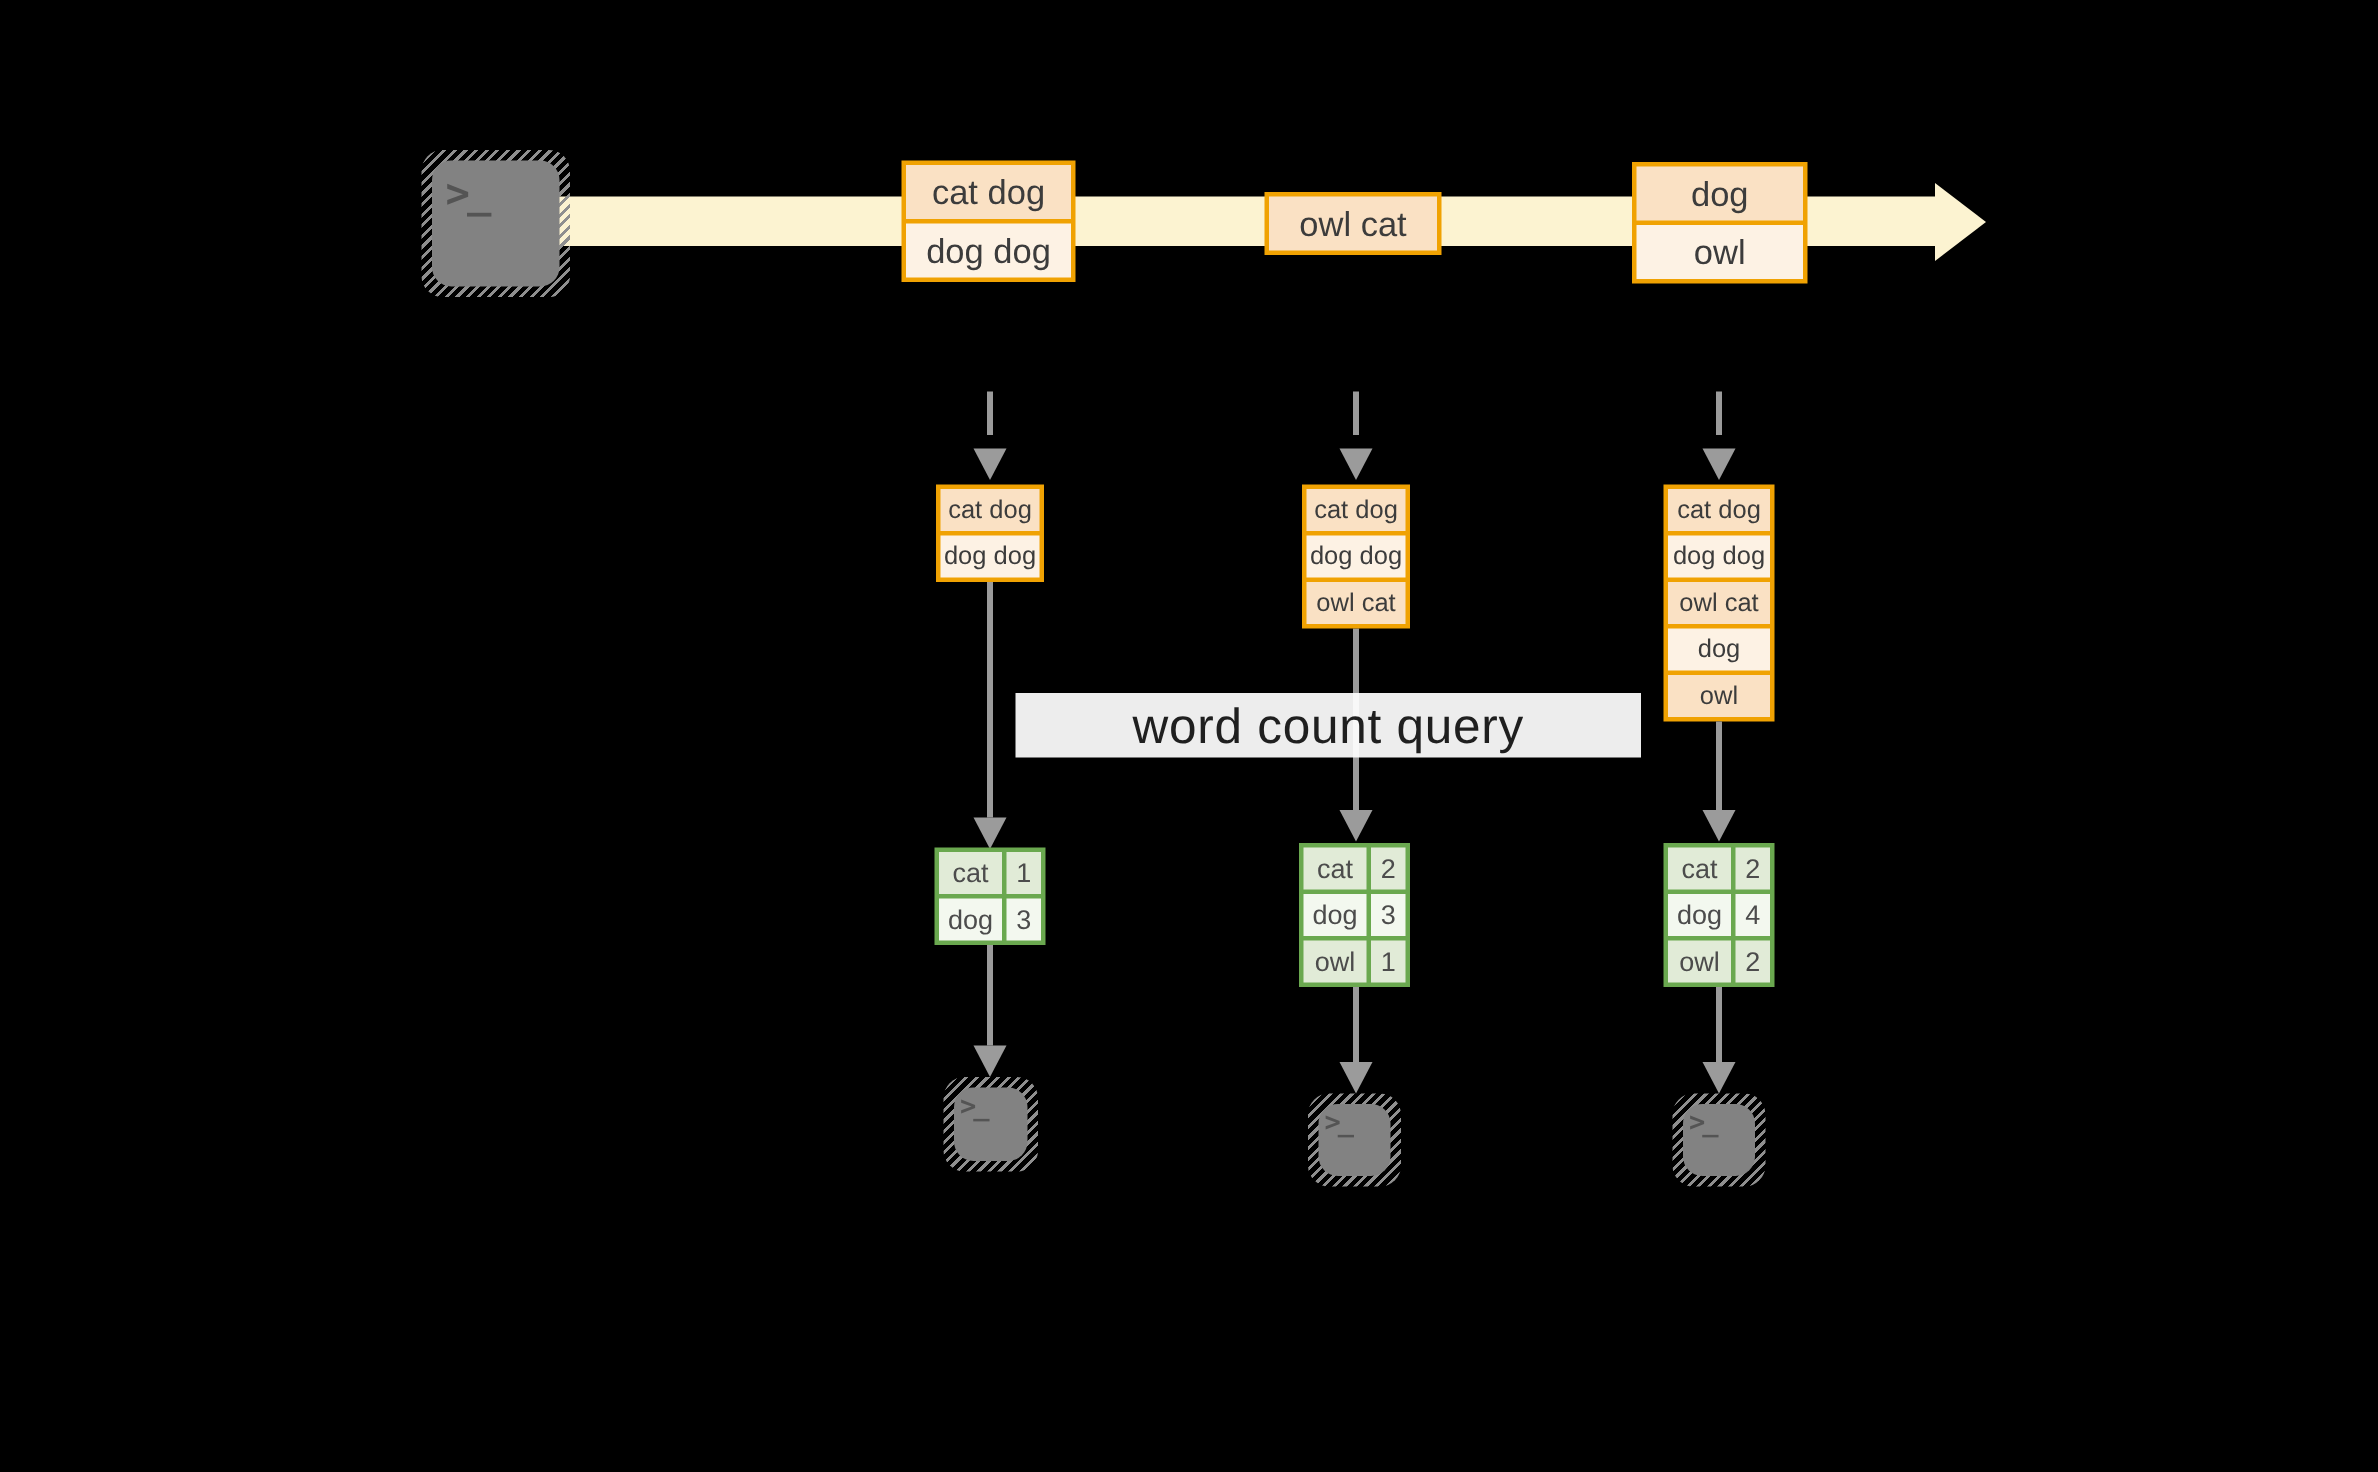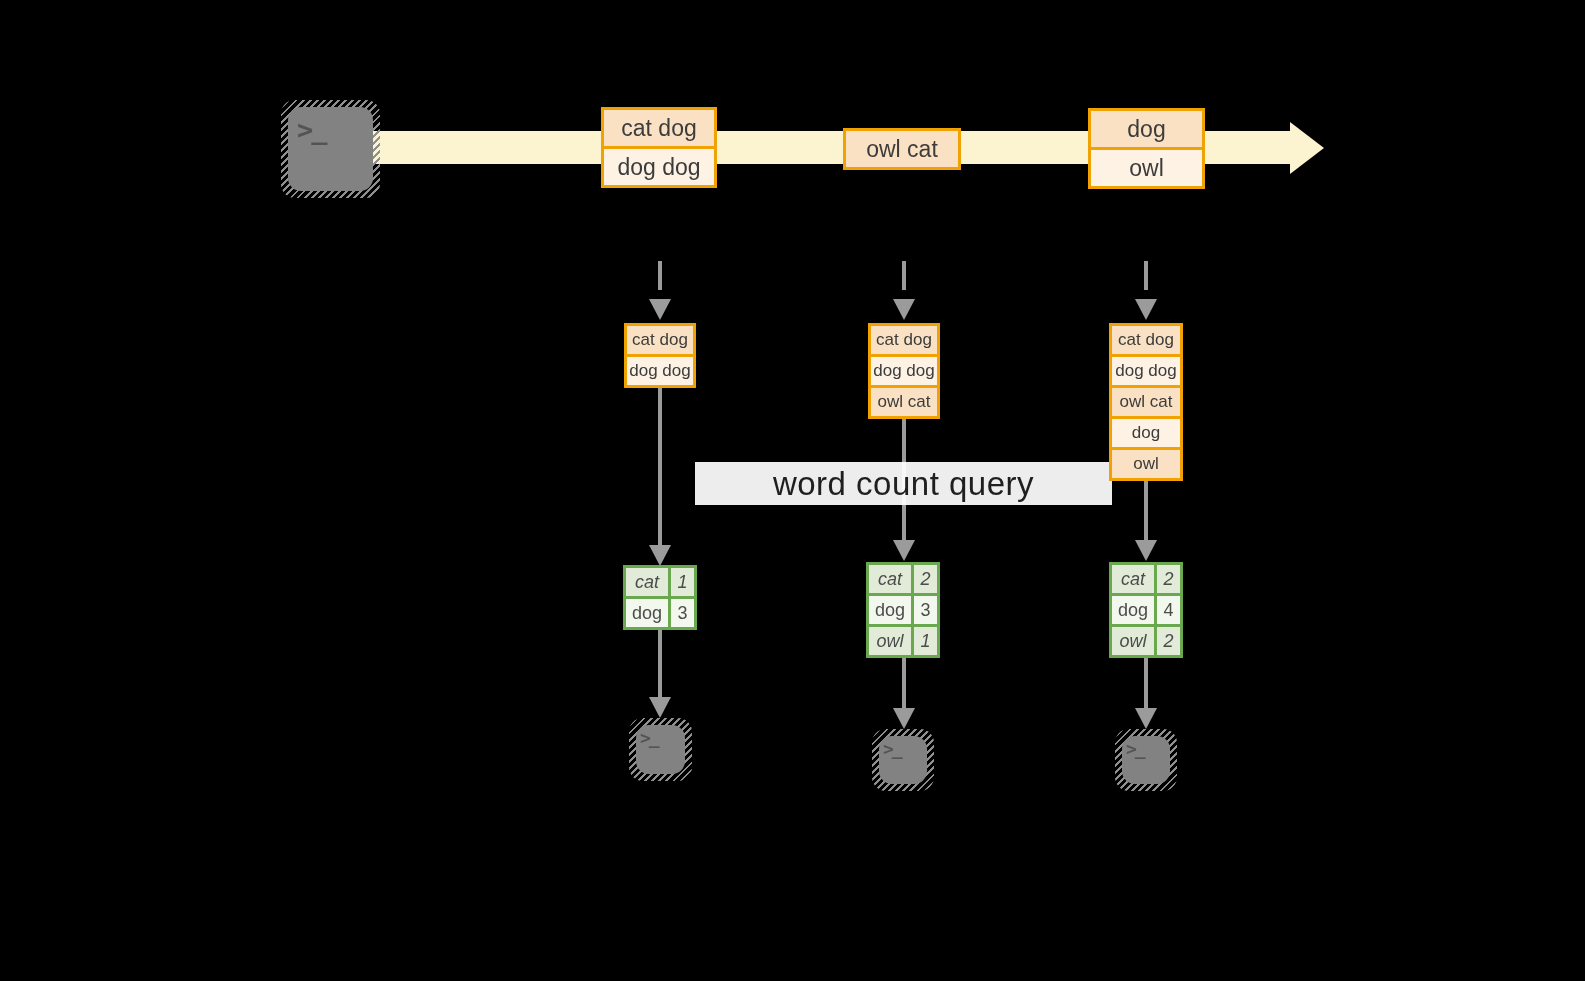--- a/index.html
+++ b/index.html
@@ -29,29 +29,29 @@
   .obox.stack{z-index:4;}
   .obox.stack .ocell{height:28px;font-size:17px;}
   
   .dash{position:absolute;width:4px;height:29px;background:#9b9b9b;z-index:2;}
   .tri-down{position:absolute;width:0;height:0;border-left:11px solid transparent;
     border-right:11px solid transparent;border-top:21px solid #9b9b9b;z-index:2;}
   
   .line{position:absolute;width:4px;background:#9b9b9b;z-index:2;}
   .above{z-index:4;}
   
-  .banner{position:absolute;left:695px;top:462px;width:417px;height:43px;
+  .banner{position:absolute;left:677px;top:462px;width:417px;height:43px;
     background:rgba(255,255,255,0.93);z-index:3;display:flex;align-items:center;justify-content:center;}
   .banner span{font-size:33px;color:#1f1f1f;letter-spacing:0.5px;}
   
   .gtable{position:absolute;background:#6aa84f;padding:3px;display:grid;
     grid-template-columns:42px 23px;gap:3px;box-sizing:border-box;z-index:4;}
   .gtable div{height:28px;display:flex;align-items:center;justify-content:center;
     font-size:18px;color:#4c4c4c;}
-  .gtable div:nth-child(4n+1),.gtable div:nth-child(4n+2){background:#e1ebd7;font-style:italic;}
+  .gtable div:nth-child(4n+1),.gtable div:nth-child(4n+2){background:#e1ebd7;}
   .gtable div:nth-child(4n+3),.gtable div:nth-child(4n+4){background:#f3f8ef;}
 </style>
 </head>
 <body>
 
 <div id="canvas">
 
   <div class="stream-band"></div>
   <div class="stream-head"></div>
 

